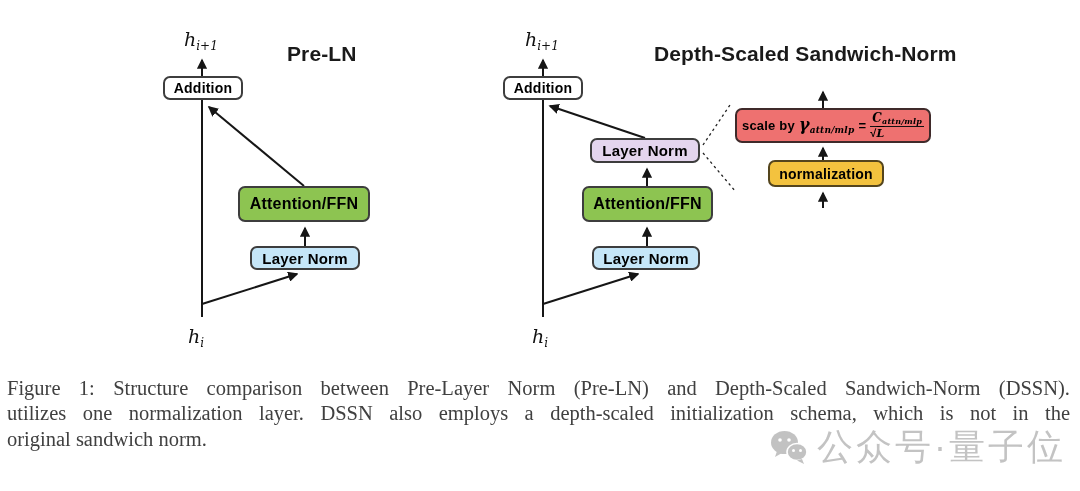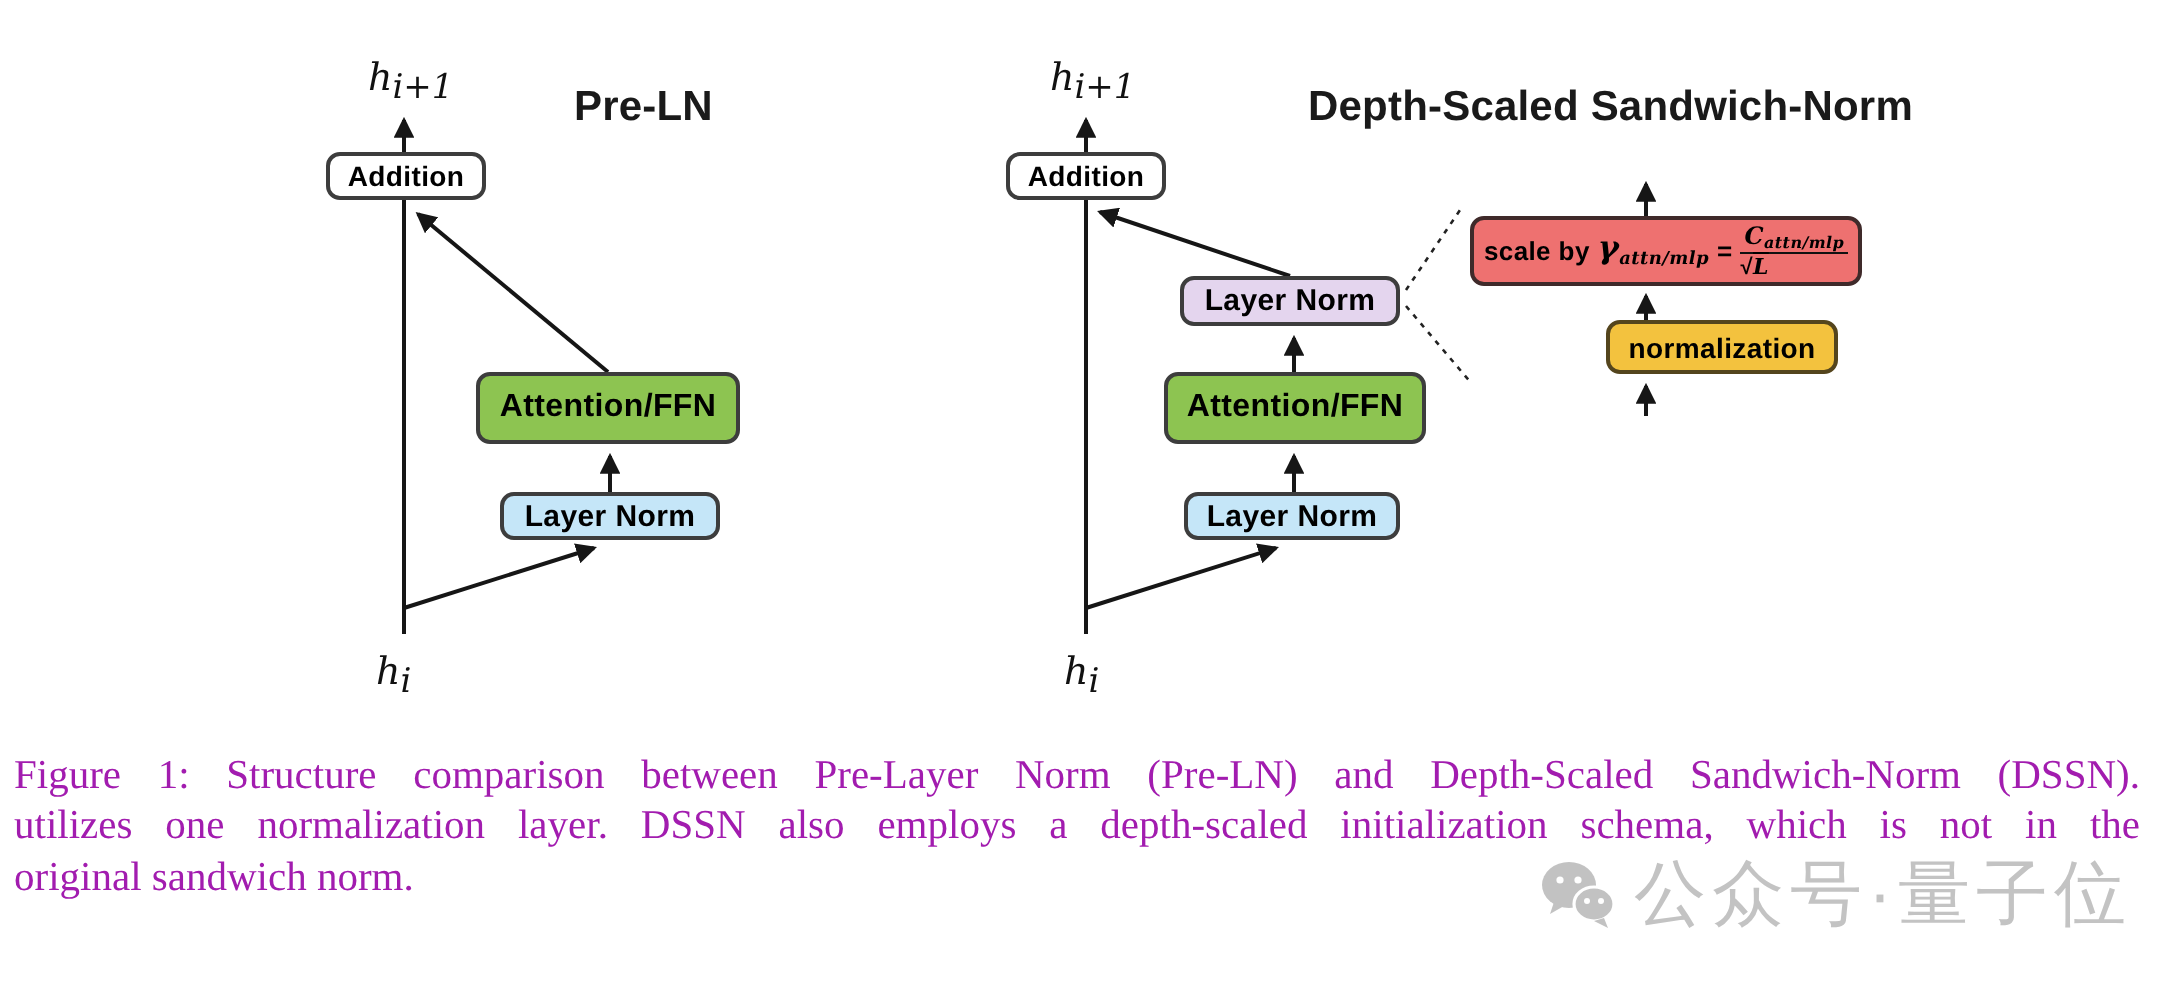--- a/index.html
+++ b/index.html
@@ -15,47 +15,47 @@
     border:2px solid var(--border-dark,#3d3d3d);border-radius:7px;
     display:flex;align-items:center;justify-content:center;
     font-weight:bold;color:#000000;background:#fff;line-height:1;
     font-size:15px;letter-spacing:.2px;
   }
   .node.addition{font-size:14px;}
   .node.green{background:var(--attention-ffn,#8dc451);font-size:16px;}
   .node.blue{background:var(--layer-norm-blue,#c5e6f8);}
   .node.purple{background:var(--layer-norm-purple,#e4d5ee);}
   .node.red{background:var(--scale-red,#ee7170);border-color:#3f2a2a;font-size:13px;}
-  .node.yellow{background:var(--normalization-yellow,#f3c23e);border-color:#54451d;font-size:14px;margin-left:35px;}
+  .node.yellow{background:var(--normalization-yellow,#f3c23e);border-color:#54451d;font-size:14px;}
 
   
   .diag-title{position:absolute;font-weight:bold;color:#1a1a1a;font-size:21px;letter-spacing:.1px;}
 
   
   .hlabel{
     position:absolute;font-family:"DejaVu Serif",serif;font-style:italic;
     font-size:19px;color:#111;line-height:1;
   }
-  .hlabel sub{font-size:17px;vertical-align:-4px;}
+  .hlabel sub{font-size:12px;vertical-align:-4px;}
 
   
   .formula{display:flex;align-items:center;gap:4px;}
   .formula .mathit{font-family:"DejaVu Serif",serif;font-style:italic;font-weight:bold;}
   .formula .gamma{font-size:16px;}
   .formula .gsub{font-size:9px;vertical-align:-3px;}
   .frac{display:inline-flex;flex-direction:column;line-height:1;}
   .frac .num{border-bottom:1.4px solid #111;padding:0 2px 1px;font-size:12px;}
   .frac .num sub{font-size:8px;vertical-align:-2px;}
   .frac .den{padding-top:1px;font-size:11px;font-weight:bold;}
   .frac .den .ol{text-decoration:overline;}
 
   
   .caption{
     position:absolute;left:7px;top:376px;width:1063px;
-    font-family:"Liberation Serif",serif;font-size:20.5px;line-height:25.3px;color:#a21caf;
+    font-family:"Liberation Serif",serif;font-size:20.5px;line-height:25.3px;color:#404040;
   }
   .caption .just{text-align:justify;text-align-last:justify;}
 
   
   .watermark{
     position:absolute;left:770px;top:429px;display:flex;align-items:center;gap:9px;
     color:#9f9f9f;opacity:.62;z-index:5;
   }
   .watermark .wm-text{
     font-size:36px;line-height:1;letter-spacing:3px;white-space:nowrap;

